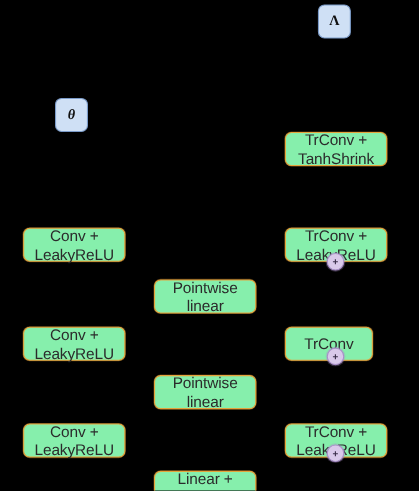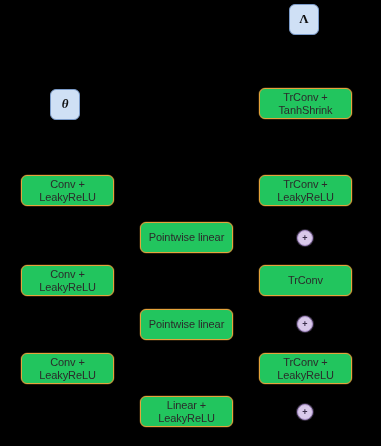--- a/index.html
+++ b/index.html
@@ -5,23 +5,23 @@
   html,body{margin:0;padding:0;background:#000;}
   body{width:381px;height:446px;overflow:hidden;
        font-family:"Liberation Sans","DejaVu Sans",sans-serif;}
   #canvas{position:relative;width:381px;height:446px;background:#000;}
 
   .node{position:absolute;box-sizing:border-box;display:flex;
         align-items:center;justify-content:center;text-align:center;
         line-height:1.15;}
 
   
-  .op{background:#22c55e;border:1.6px solid #E5A33C;border-radius:6px;
-      color:#2b2b2b;font-size:11px;letter-spacing:-.1px;
-      box-shadow:0 0 0 .5px rgba(229,163,60,.35);}
+  .op{background:#86efac;border:1.6px solid #E5A33C;border-radius:6px;
+      color:#2b2b2b;font-size:14px;letter-spacing:-.1px;
+      box-shadow:0 0 0 .5px rgba(229,163,60,.35);margin-top:32px;}
 
   
   .var{background:#CFE0F5;border:1.4px solid #7B9BC9;border-radius:6px;
        color:#101010;}
   .var .glyph{font-family:"Liberation Serif","DejaVu Serif",serif;
               font-weight:bold;font-style:italic;font-size:13px;}
   .var.upright .glyph{font-style:normal;font-size:13px;}
 
   
   .addop{width:16px;height:16px;border-radius:50%;
@@ -47,21 +47,21 @@
   </div>
 
   <div class="node op" style="left:259px;top:175px;width:93px;height:31px;">
     <span>TrConv + LeakyReLU</span>
   </div>
 
   <div class="node addop" style="left:297px;top:230px;">
     <span>+</span>
   </div>
 
-  <div class="node op" style="left:259px;top:265px;width:93px;height:31px;">
+  <div class="node op" style="left:259px;top:265px;width:80px;height:31px;">
     <span>TrConv</span>
   </div>
 
   <div class="node addop" style="left:297px;top:316px;">
     <span>+</span>
   </div>
 
   <div class="node op" style="left:259px;top:353px;width:93px;height:31px;">
     <span>TrConv + LeakyReLU</span>
   </div>

